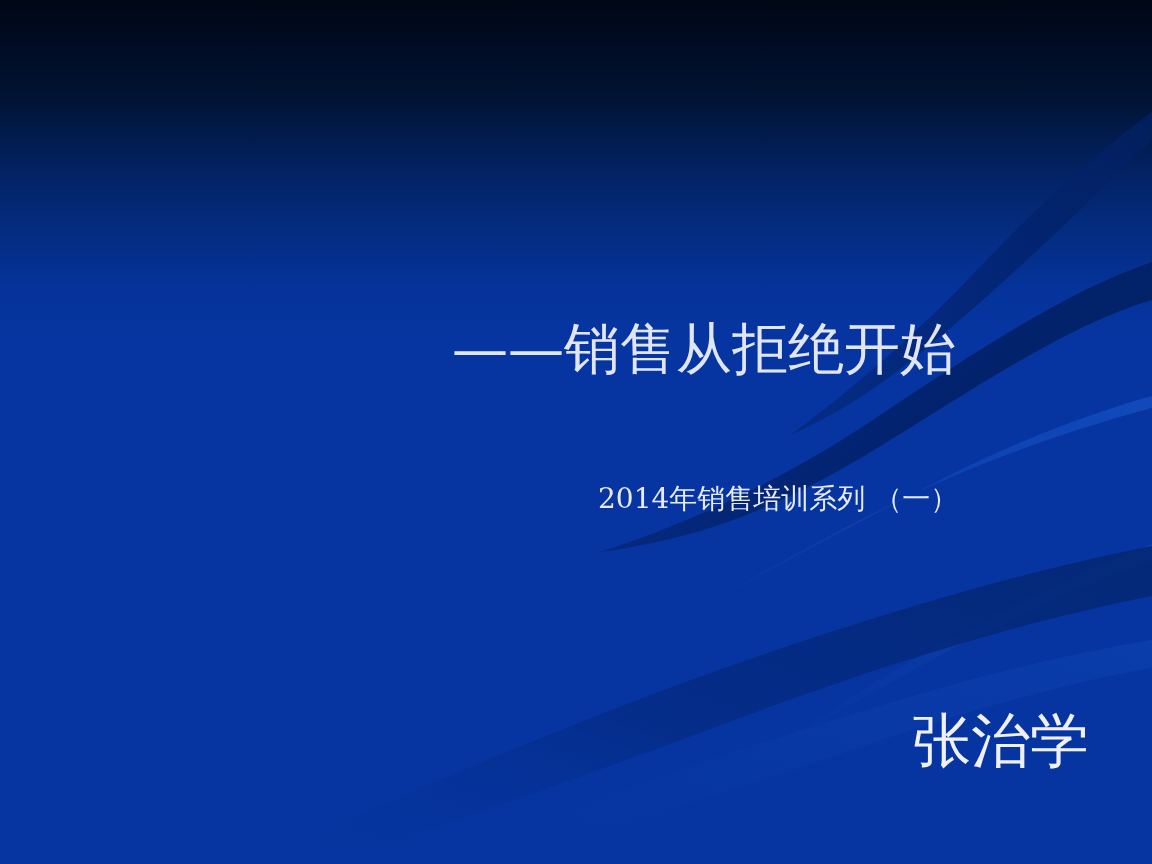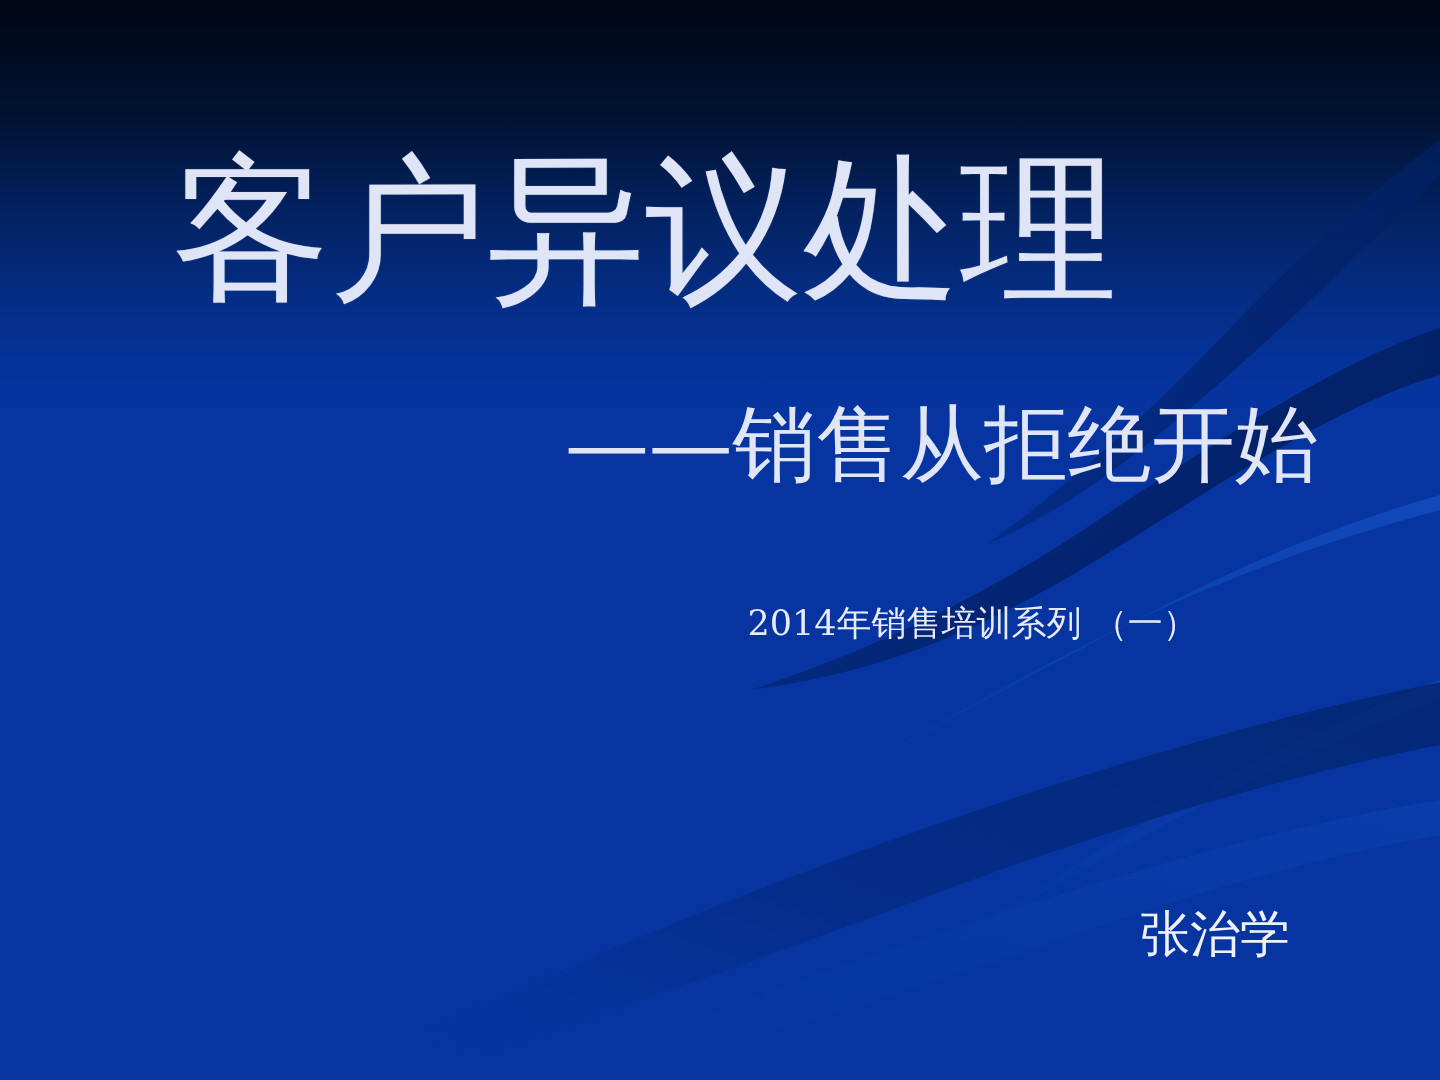--- a/index.html
+++ b/index.html
@@ -61,41 +61,41 @@
     letter-spacing: 0px;
     color: #dfe4f7;
     white-space: nowrap;
     text-shadow: 0 0 1px rgba(220,228,250,0.35);
   }
 
   .title-sub {
     position: absolute;
     left: 452px;
     top: 320px;
-    font-size: 67px;
+    font-size: 56px;
     line-height: 1.05;
     color: #e0e5f8;
     white-space: nowrap;
   }
 
   .series-line {
     position: absolute;
     left: 598px;
     top: 484px;
     font-size: 28px;
     line-height: 1.1;
     color: #e6eaf9;
     white-space: nowrap;
   }
 
   .author-line {
     position: absolute;
     left: 912px;
-    top: 726px;
-    font-size: 40px;
+    top: 709px;
+    font-size: 59px;
     line-height: 1.1;
     color: #eef1fc;
     white-space: nowrap;
   }
 </style>
 </head>
 <body>
 
 <div class="slide">
 
@@ -164,21 +164,20 @@
              C 560 812, 730 750, 900 700
              C 1000 670, 1090 650, 1152 640
              L 1152 668
              C 1080 680, 980 706, 870 744
              C 720 796, 580 838, 500 864
              Z" fill="url(#gFaint)" opacity="0.7"></path>
   </svg>
 
   <div class="text-layer">
 
-    <div class="title-main">客户异议处理</div>
 
     <div class="title-sub">——销售从拒绝开始</div>
 
     <div class="series-line">2014年销售培训系列 （一）</div>
 
     <div class="author-line">张治学</div>
 
   </div>
 </div>
 

